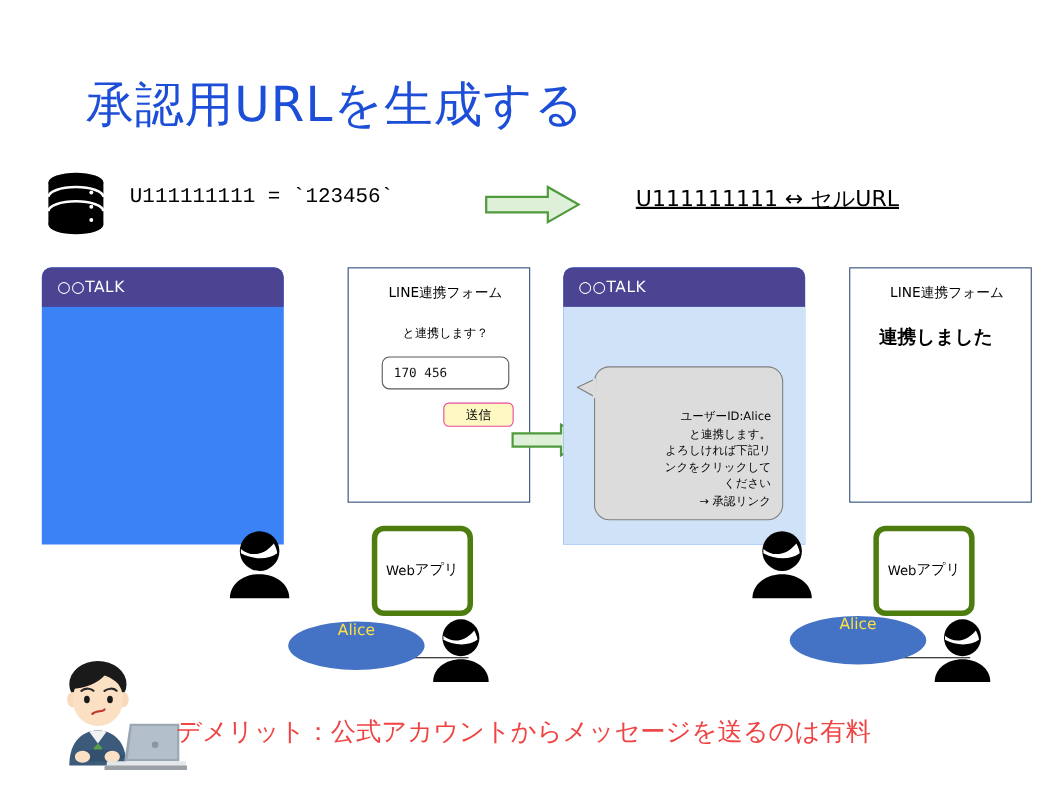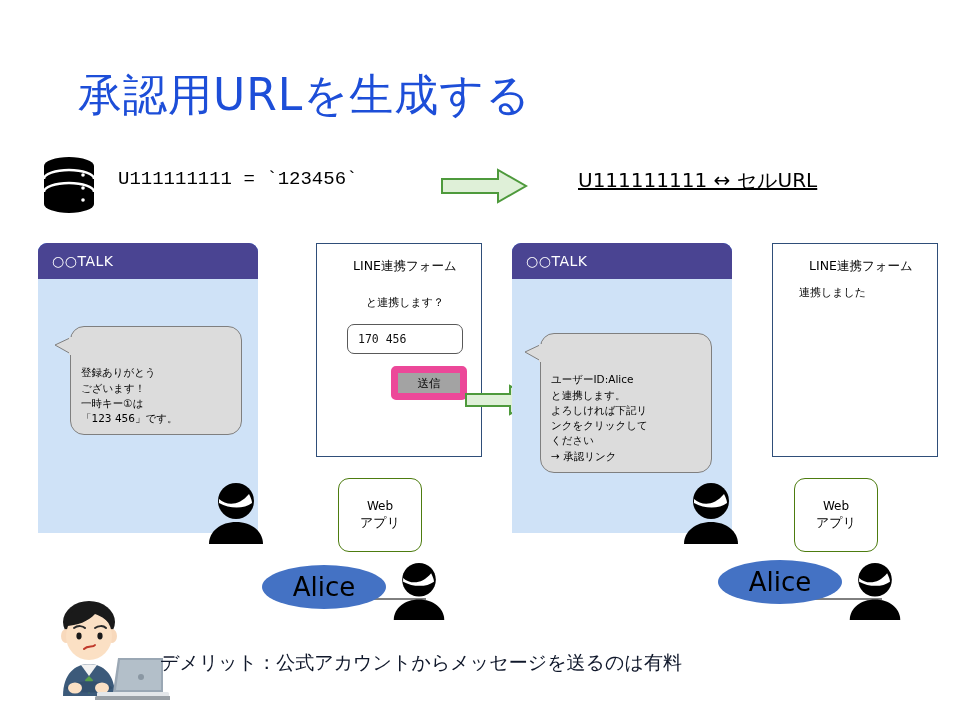--- a/index.html
+++ b/index.html
@@ -19,22 +19,22 @@
   
   .db-icon{left:38px;top:155px;width:62px;height:60px;}
   .db-label{left:118px;top:168px;font-size:19px;font-family:Liberation Mono, monospace;white-space:nowrap;}
   .cell-label{left:578px;top:167px;font-size:20px;white-space:nowrap;font-family:"DejaVu Sans",sans-serif;text-decoration:underline;}
 
   
   .garrow{}
   .garrow svg{display:block;}
 
   
-  .talk{width:220px;height:290px;border-radius:9px 9px 0 0;overflow:hidden;
-        box-shadow:none;background:#3b82f6;}
+  .talk{width:220px;height:252px;border-radius:9px 9px 0 0;overflow:hidden;
+        box-shadow:none;background:#3b82f6;text-align:right;}
   .talk .bar{height:36px;background:#4A4492;display:flex;align-items:center;}
   .talk .bar span{color:#fff;font-size:14px;padding-left:14px;letter-spacing:.5px;font-family:"DejaVu Sans",sans-serif;}
   .talk .body{background:#CFE2F7;width:100%;height:254px;position:relative;}
 
   
   .bubble{
     position:absolute;background:#DCDCDC;border:1px solid #7F7F7F;border-radius:14px;
     font-size:10.5px;line-height:1.45;color:#000;padding:8px 10px;
     font-family:"DejaVu Sans",sans-serif;white-space:pre-line;
   }
@@ -45,44 +45,44 @@
   
   .form{width:152px;height:212px;background:#fff;border:1px solid #2F4E79;padding-left:12px;}
   .form .ftitle{text-align:center;font-size:12.5px;margin-top:14px;font-family:"DejaVu Sans",sans-serif;}
   .form .fq{text-align:center;font-size:11px;margin-top:20px;font-family:"DejaVu Sans",sans-serif;}
   .form .finput{
     margin:14px auto 0;width:116px;height:30px;border:1px solid #595959;border-radius:7px;
     display:flex;align-items:center;padding-left:10px;box-sizing:border-box;
     font-size:11.5px;font-family:"DejaVu Sans Mono",monospace;color:#111;
   }
   .form .fsubmit{
-    margin:12px 14px 0 auto;width:62px;height:20px;border:7px solid #ec4899;border-radius:5px;
-    background:#a3a3a3;display:flex;align-items:center;justify-content:center;font-size:11.5px;
+    margin:12px 14px 0 auto;width:62px;height:20px;border:1px solid #ec4899;border-radius:5px;
+    background:#fef9c3;display:flex;align-items:center;justify-content:center;font-size:11.5px;
     font-family:Liberation Serif, serif;
   }
-  .form .fmsg{font-size:11px;margin-top:10px;padding-left:14px;font-family:"DejaVu Sans",sans-serif;}
+  .form .fmsg{font-size:17px;margin-top:20px;padding-left:14px;font-family:"DejaVu Sans",sans-serif;font-weight:bold;}
 
   
   .webapp{
-    width:82px;height:72px;border:1px solid #4d7c0f;border-radius:11px;background:#fff;
-    display:flex;flex-direction:column;align-items:center;justify-content:center;
+    width:82px;height:72px;border:5px solid #4d7c0f;border-radius:11px;background:#fff;
+    display:flex;flex-direction:row;align-items:center;justify-content:center;
     font-size:12px;line-height:1.35;font-family:"DejaVu Sans",sans-serif;
   }
   .webapp .ja{font-size:13px;}
 
   
   .alice{
     width:124px;height:44px;border-radius:50%;background:#4472C4;
-    display:flex;align-items:center;justify-content:center;
-    color:#000000;font-size:26px;font-family:"DejaVu Sans",sans-serif;
+    display:flex;align-items:flex-start;justify-content:center;
+    color:#fde047;font-size:14px;font-family:"DejaVu Sans",sans-serif;
   }
 
   
   .caption{
-    left:160px;top:650px;font-size:19px;white-space:nowrap;color:#0f172a;
+    left:160px;top:650px;font-size:23px;white-space:nowrap;color:#ef4444;
     font-family:"DejaVu Sans",sans-serif;
   }
 
   
   .person svg{display:block;}
 </style>
 </head>
 <body>
 
 <div class="stage">
@@ -109,32 +109,20 @@
 
   <div class="abs garrow" style="left:440px;top:167px;">
     <svg width="88" height="38" viewBox="0 0 88 38">
       <polygon points="2,12 58,12 58,3 86,19 58,35 58,26 2,26" fill="#DFF0D8" stroke="#4E9A3C" stroke-width="2"></polygon>
     </svg>
   </div>
 
   <div class="abs talk" style="left:38px;top:243px;">
     <div class="bar">
       <span>○○TALK</span>
-    </div>
-    <div class="body">
-      <div class="bubble" style="left:32px;top:47px;width:150px;">
-        <svg class="tail" viewBox="0 0 18 20">
-          <path d="M18,1 L1,9 L17,18 Z" fill="#DCDCDC" stroke="#7F7F7F" stroke-width="1"></path>
-          <rect x="15" y="1" width="4" height="18" fill="#DCDCDC"></rect>
-        </svg>
-        <span>登録ありがとう
-ございます！
-一時キー①は
-「123 456」です。</span>
-      </div>
     </div>
   </div>
 
   <div class="abs person" style="left:205px;top:482px;">
     <svg width="62" height="62" viewBox="0 0 62 62">
       <circle cx="31" cy="19" r="18" fill="#000"></circle>
       <path d="M14,17 C22,24 34,24 44,12 C46,16 47,19 47,21 C39,27 25,27 14,21 Z" fill="#fff"></path>
       <path d="M31,40 C46,40 58,49 58,62 L4,62 C4,49 16,40 31,40 Z" fill="#000"></path>
     </svg>
   </div>

